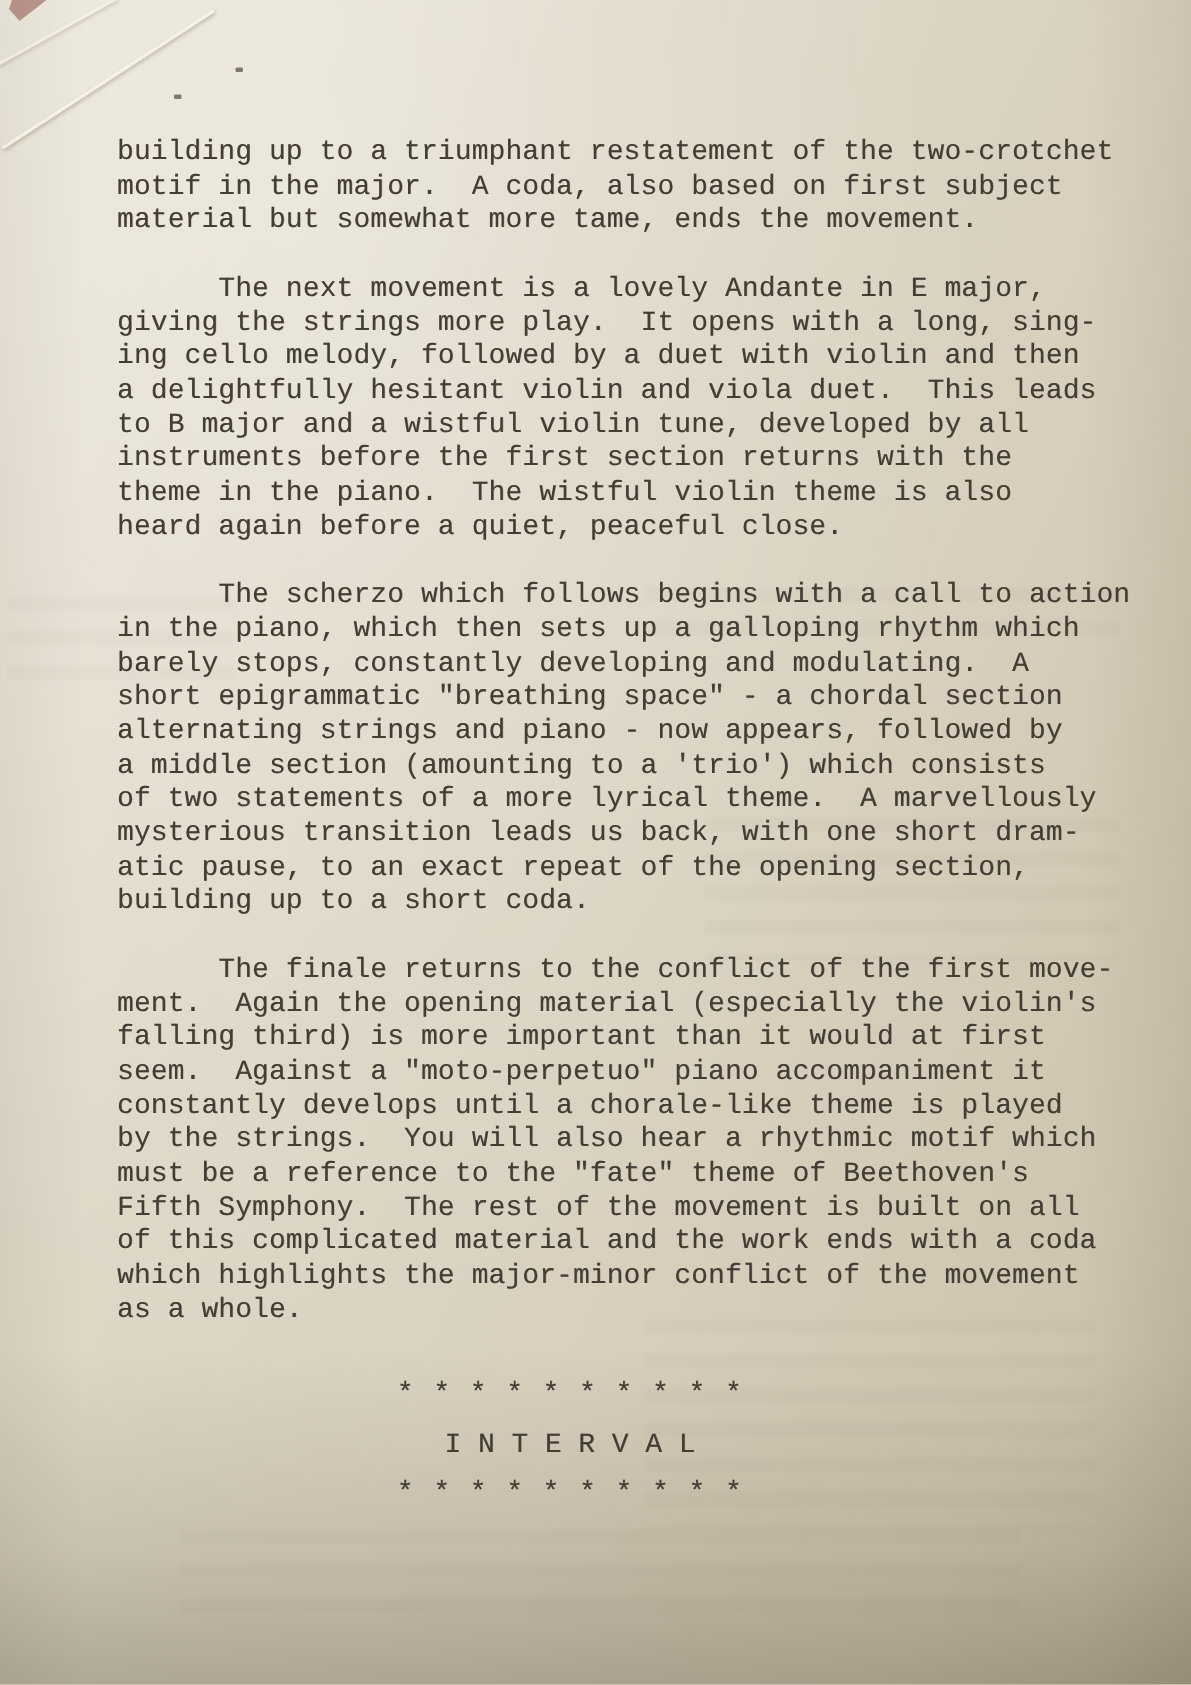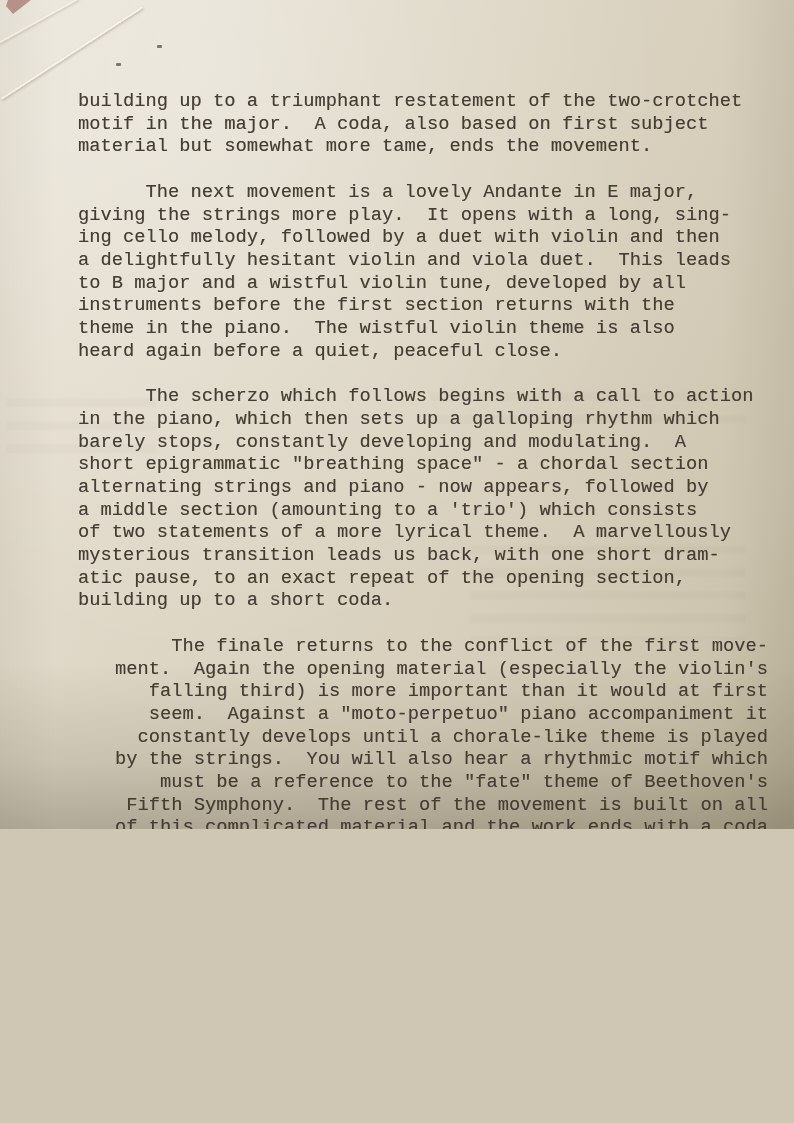--- a/index.html
+++ b/index.html
@@ -4,21 +4,21 @@
 <style>
   html, body { margin: 0; padding: 0; }
   body {
     width: 794px; height: 1123px;
     font-family: "Liberation Mono", "DejaVu Sans Mono", monospace;
     background: #cfc7b3;
     overflow: hidden;
   }
   .page {
     position: relative;
-    width: 794px; height: 829px;
+    width: 794px; height: 1123px;
     background:
       linear-gradient(115deg, #eae4d7 0%, #ded7c6 35%, #d8d0bd 62%, #cdc5af 85%, #beb59d 100%);
     overflow: hidden;
   }
   .overlay {
     position: absolute; inset: 0;
     pointer-events: none;
     background:
       radial-gradient(ellipse at 25% 10%, rgba(255,255,255,0.30), transparent 55%),
       linear-gradient(to bottom, transparent 80%, rgba(96,87,63,0.16) 92%, rgba(82,74,54,0.32) 100%),
@@ -63,21 +63,21 @@
     font-size: 18.6px;
     line-height: 22.7px;
     letter-spacing: 0.1px;
     text-shadow: 0.3px 0.3px 0.4px rgba(62,54,44,0.45);
   }
   .para {
     margin: 0 0 22.7px 0;
     font: inherit;
     white-space: pre;
   }
-  .para:last-child { margin-bottom: 0; text-align: right; }
+  .para:last-child { margin-bottom: 0; }
   .interval {
     position: absolute; left: 0; top: 919px; width: 760px;
     text-align: center;
     color: #443d34;
     font-size: 18.6px;
     line-height: 22.7px;
     text-shadow: 0.3px 0.3px 0.4px rgba(62,54,44,0.45);
   }
   .interval .stars { letter-spacing: 1px; }
   .interval .interval-word { margin: 11px 0 10px 0; }
@@ -133,16 +133,17 @@
 by the strings.  You will also hear a rhythmic motif which
 must be a reference to the "fate" theme of Beethoven's
 Fifth Symphony.  The rest of the movement is built on all
 of this complicated material and the work ends with a coda
 which highlights the major-minor conflict of the movement
 as a whole.</pre>
   </div>
 
   <div class="interval">
     <div class="stars">* * * * * * * * * *</div>
+    <div class="interval-word">I N T E R V A L</div>
     <div class="stars">* * * * * * * * * *</div>
   </div>
 
 </div>
 
 </body></html>

